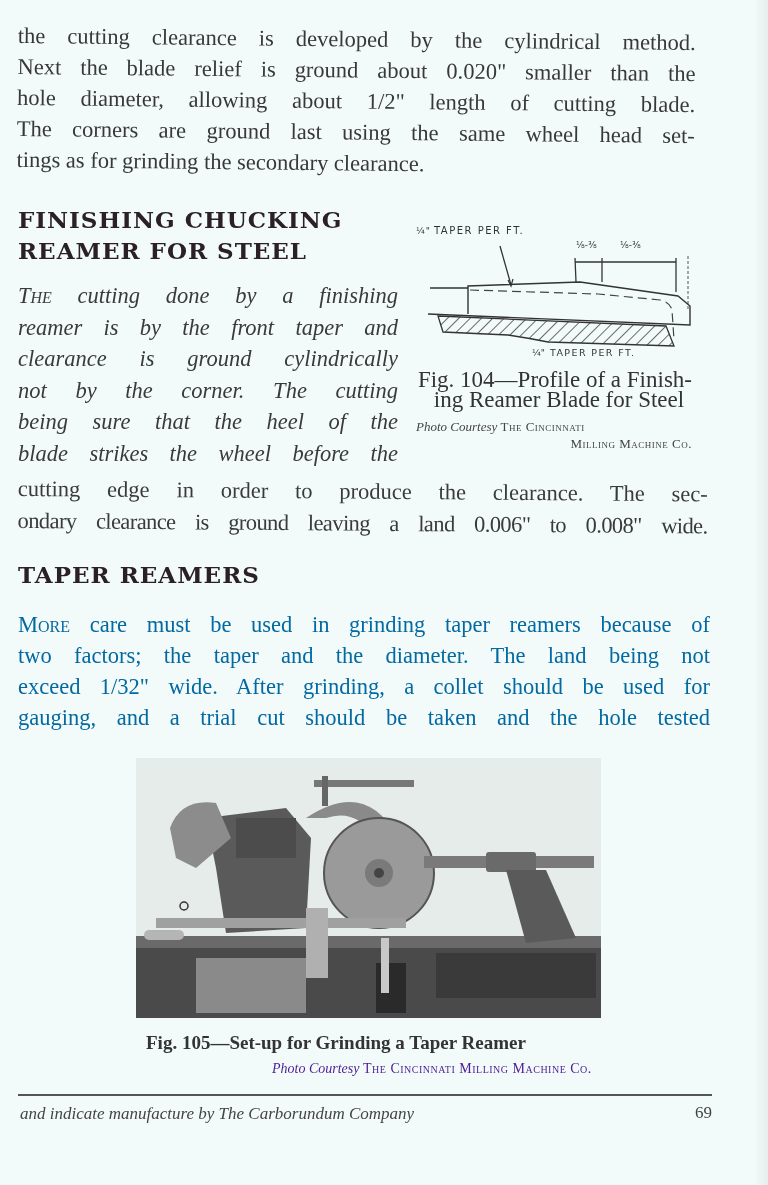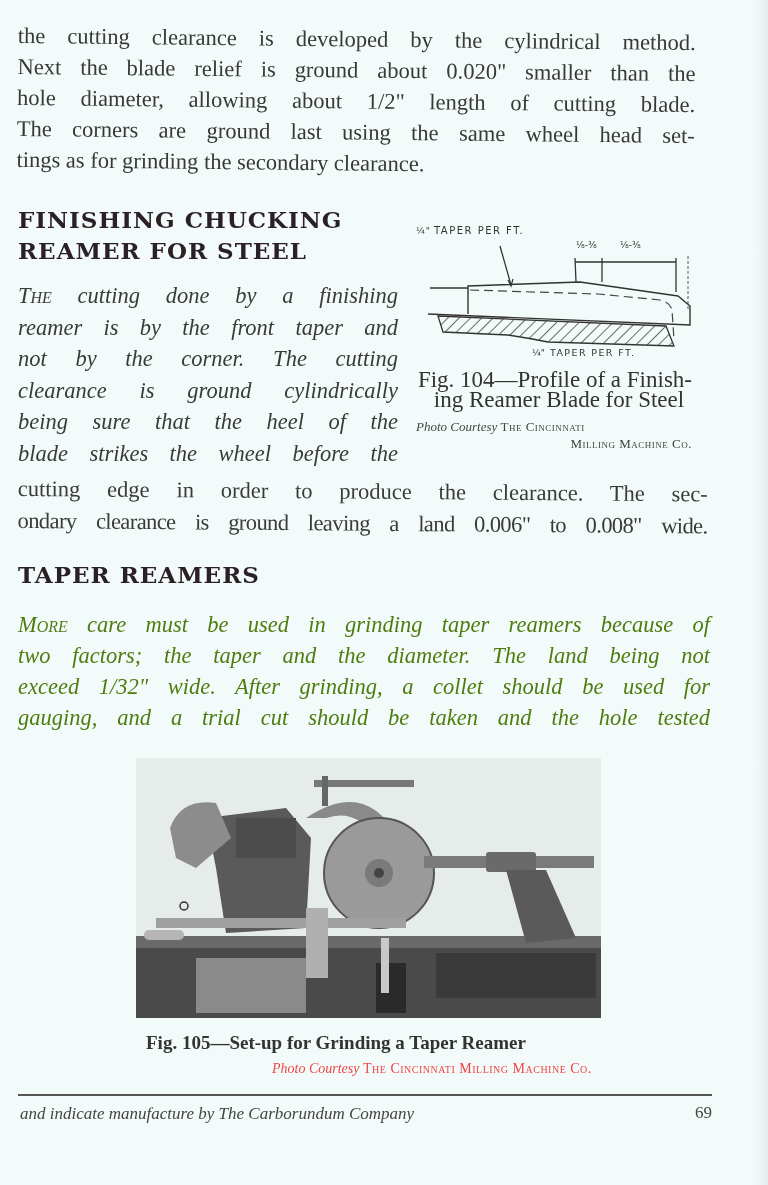--- a/index.html
+++ b/index.html
@@ -35,27 +35,27 @@
   .fig104-caption .cap-line1 { display:block; text-align:right; }
   .fig104-caption .cap-line2 { display:block; text-align:center; padding-left: 10px; }
   .credit { font-size: 13px; line-height: 17px; color:#444; }
   .credit i { font-style: italic; }
   .credit .sc { font-variant: small-caps; letter-spacing: 0.5px; }
   .credit104 { position: absolute; left: 416px; top: 418px; width: 276px; }
   .credit104 .c1 { display:block; text-align:left; }
   .credit104 .c2 { display:block; text-align:right; }
   .wide1 { position: absolute; left: 18px; top: 473px; width: 690px; font-size: 22.5px; line-height: 32px; color:#3a3a3a; transform: rotate(0.45deg); transform-origin: left top; }
   .h2 { position: absolute; left: 18px; top: 559px; font-size: 23px; line-height: 31px; }
-  .wide2 { position: absolute; left: 18px; top: 609px; width: 692px; font-size: 22.5px; line-height: 31px; color:#4d7c0f;font-style:italic; }
+  .wide2 { position: absolute; left: 18px; top: 609px; width: 692px; font-size: 22.5px; line-height: 31px; color:#0369a1; }
   .photo {
     position: absolute; left: 136px; top: 758px; width: 465px; height: 260px;
     background: #e9efed; overflow: hidden;
   }
   .fig105-caption { position: absolute; left: 146px; top: 1032px; font-size: 19px; color:#333;font-weight:bold; }
-  .credit105 { position: absolute; left: 272px; top: 1060px; font-size: 14px; color:#ef4444; }
+  .credit105 { position: absolute; left: 272px; top: 1060px; font-size: 14px; color:#4c1d95; }
   .rule { position: absolute; left: 18px; top: 1094px; width: 694px; height: 2px; background: #555; }
   .footer-left { position: absolute; left: 20px; top: 1104px; font-size: 17px; font-style: italic; color:#444; }
   .page-number { position: absolute; left: 695px; top: 1103px; font-size: 17px; color:#444; }
 </style>
 </head>
 <body>
 
 <div class="page">
 
   <div class="intro body-text">
@@ -67,22 +67,22 @@
   </div>
 
   <div class="h1 heading">
     <div>FINISHING CHUCKING</div>
     <div>REAMER FOR STEEL</div>
   </div>
 
   <div class="col-left">
     <span class="line"><span class="sc">The</span><span> cutting done by a finishing</span></span>
     <span class="line">reamer is by the front taper and</span>
+    <span class="line">clearance is ground cylindrically</span>
     <span class="line">not by the corner.  The cutting</span>
-    <span class="line">clearance is ground cylindrically</span>
     <span class="line">being sure that the heel of the</span>
     <span class="line">blade strikes the wheel before the</span>
   </div>
 
   <div class="figure104">
     <svg width="290" height="150" viewBox="0 0 290 150">
       <defs>
         <pattern id="hatch" width="8" height="8" patternUnits="userSpaceOnUse" patternTransform="rotate(45)">
           <line x1="0" y1="0" x2="0" y2="8" stroke="#444" stroke-width="1.6"></line>
         </pattern>

